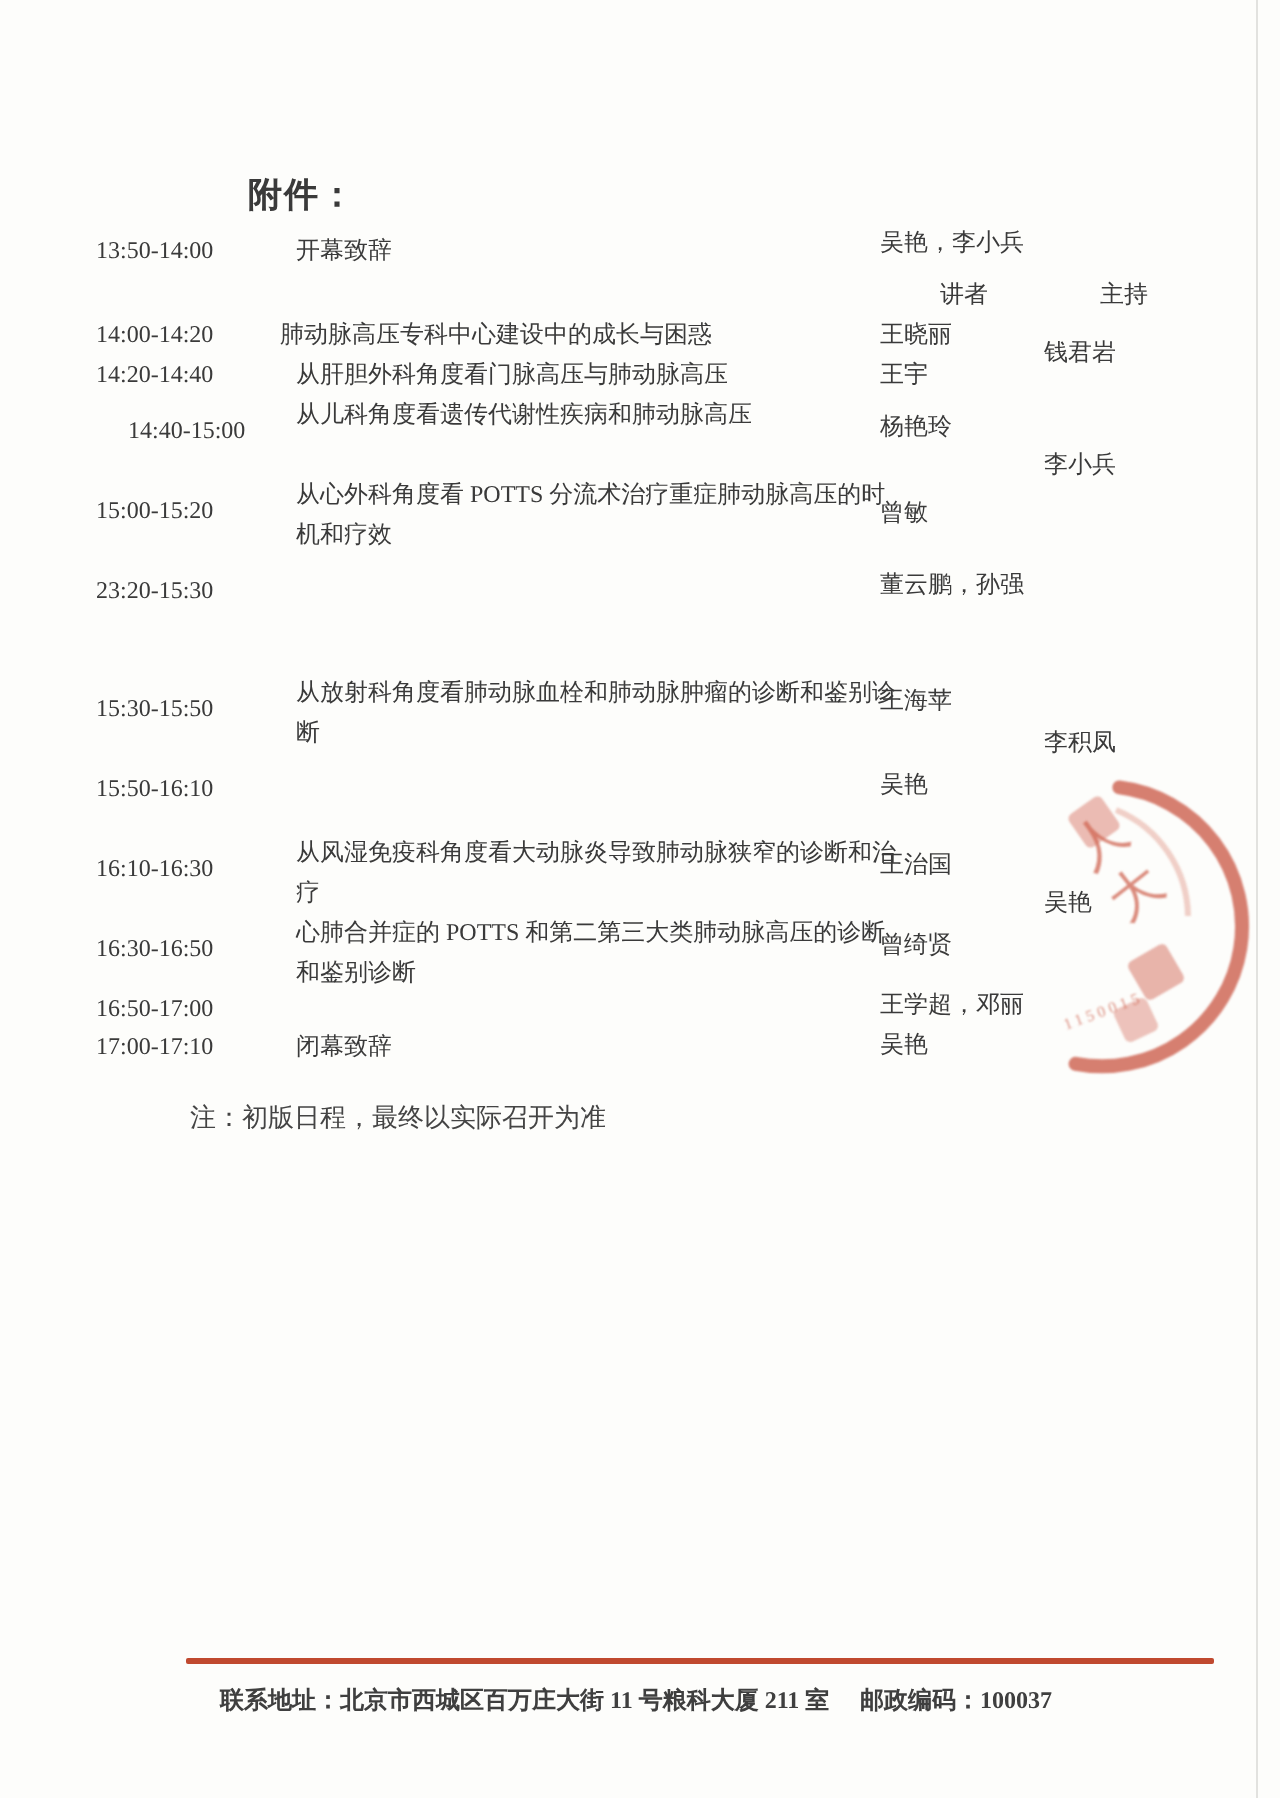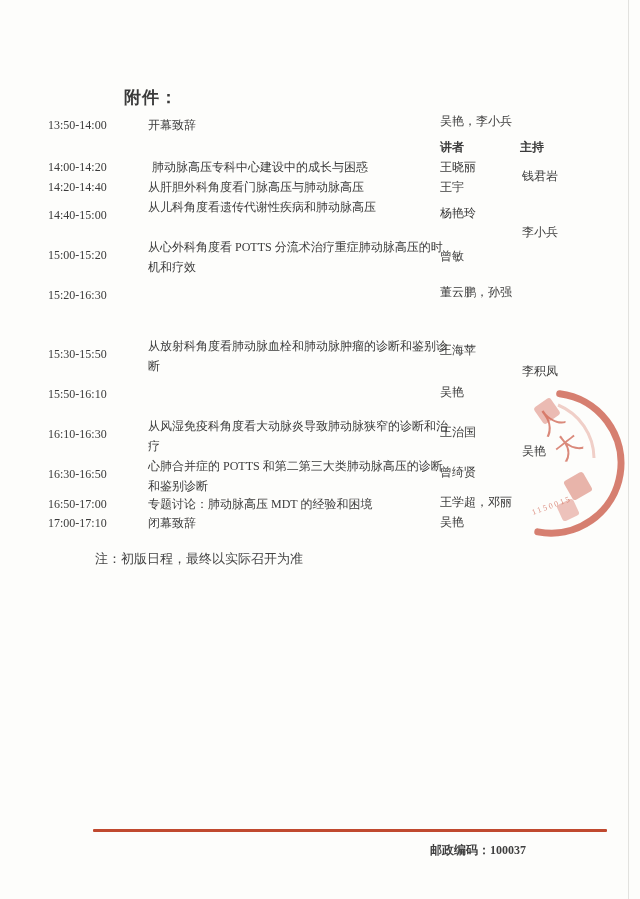--- a/index.html
+++ b/index.html
@@ -7,21 +7,21 @@
     position:relative;width:640px;height:899px;overflow:hidden;
     background:#fdfdfb;
     font-family:"Liberation Serif","DejaVu Serif",serif;
     color:#3a3a3a;
   }
   .scan-edge{position:absolute;top:0;left:628px;width:1px;height:899px;background:#e2e2df;}
   .t{position:absolute;font-size:12px;line-height:20px;white-space:nowrap;}
   .topic{white-space:normal;width:302px;}
   .session-title{width:284px;text-align:center;letter-spacing:.5px;}
   .attachment{font-size:17px;font-weight:bold;letter-spacing:1px;padding-left:36px;}
-  .colhead{font-weight:bold;}
+  .colhead{font-weight:normal;margin-left:30px;}
   .note{font-family:"Liberation Sans","DejaVu Sans",sans-serif;font-size:13px;color:#444;}
   .footer-rule{position:absolute;left:93px;top:829px;width:514px;height:3px;background:#c0492f;border-radius:1px;}
   .footer-text{font-size:12px;font-weight:600;color:#3f3f3f;}
   .stamp{position:absolute;left:455px;top:383px;width:175px;height:160px;
          mix-blend-mode:multiply;opacity:.92;pointer-events:none;filter:blur(.4px);}
   .stamp text{font-family:"Liberation Serif","DejaVu Serif",serif;}
 </style>
 </head>
 <body>
 
@@ -30,36 +30,36 @@
   <div class="t attachment" style="left:88px;top:88px">附件：</div>
 
   <div class="t" style="left:48px;top:115px">13:50-14:00</div>
   <div class="t" style="left:148px;top:115px">开幕致辞</div>
   <div class="t" style="left:440px;top:111px">吴艳，李小兵</div>
 
   <div class="t colhead" style="left:440px;top:137px">讲者</div>
   <div class="t colhead" style="left:520px;top:137px">主持</div>
 
   <div class="t" style="left:48px;top:157px">14:00-14:20</div>
-  <div class="t topic" style="left:152px;top:157px">肺动脉高压专科中心建设中的成长与困惑</div>
+  <div class="t topic" style="left:140px;top:157px">肺动脉高压专科中心建设中的成长与困惑</div>
   <div class="t" style="left:440px;top:157px">王晓丽</div>
 
   <div class="t" style="left:48px;top:177px">14:20-14:40</div>
   <div class="t topic" style="left:148px;top:177px">从肝胆外科角度看门脉高压与肺动脉高压</div>
   <div class="t" style="left:440px;top:177px">王宇</div>
 
-  <div class="t" style="left:48px;top:205px">14:40-15:00</div>
+  <div class="t" style="left:64px;top:205px">14:40-15:00</div>
   <div class="t topic" style="left:148px;top:197px">从儿科角度看遗传代谢性疾病和肺动脉高压</div>
   <div class="t" style="left:440px;top:203px">杨艳玲</div>
 
   <div class="t" style="left:48px;top:245px">15:00-15:20</div>
   <div class="t topic" style="left:148px;top:237px">从心外科角度看 POTTS 分流术治疗重症肺动脉高压的时机和疗效</div>
   <div class="t" style="left:440px;top:246px">曾敏</div>
 
-  <div class="t" style="left:48px;top:285px">15:20-16:30</div>
+  <div class="t" style="left:48px;top:285px">23:20-15:30</div>
   <div class="t" style="left:440px;top:282px">董云鹏，孙强</div>
 
   <div class="t" style="left:522px;top:166px">钱君岩</div>
   <div class="t" style="left:522px;top:222px">李小兵</div>
 
 
   <div class="t" style="left:48px;top:344px">15:30-15:50</div>
   <div class="t topic" style="left:148px;top:336px">从放射科角度看肺动脉血栓和肺动脉肿瘤的诊断和鉴别诊断</div>
   <div class="t" style="left:440px;top:340px">王海苹</div>
 
@@ -68,21 +68,20 @@
 
   <div class="t" style="left:48px;top:424px">16:10-16:30</div>
   <div class="t topic" style="left:148px;top:416px">从风湿免疫科角度看大动脉炎导致肺动脉狭窄的诊断和治疗</div>
   <div class="t" style="left:440px;top:422px">王治国</div>
 
   <div class="t" style="left:48px;top:464px">16:30-16:50</div>
   <div class="t topic" style="left:148px;top:456px">心肺合并症的 POTTS 和第二第三大类肺动脉高压的诊断和鉴别诊断</div>
   <div class="t" style="left:440px;top:462px">曾绮贤</div>
 
   <div class="t" style="left:48px;top:494px">16:50-17:00</div>
-  <div class="t topic" style="left:148px;top:494px">专题讨论：肺动脉高压 MDT 的经验和困境</div>
   <div class="t" style="left:440px;top:492px">王学超，邓丽</div>
 
   <div class="t" style="left:522px;top:361px">李积凤</div>
   <div class="t" style="left:522px;top:441px">吴艳</div>
 
   <div class="t" style="left:48px;top:513px">17:00-17:10</div>
   <div class="t" style="left:148px;top:513px">闭幕致辞</div>
   <div class="t" style="left:440px;top:512px">吴艳</div>
 
   <div class="t note" style="left:95px;top:549px">注：初版日程，最终以实际召开为准</div>
@@ -92,16 +91,17 @@
     <path d="M103 22 A58 58 0 0 1 139 75" fill="none" stroke="#d8705d" stroke-width="3" opacity="0.35"></path>
     <text x="90" y="52" font-size="26" fill="#cc5642" opacity="0.75" transform="rotate(-38 90 52)">人</text>
     <text x="108" y="78" font-size="26" fill="#cc5642" opacity="0.75" transform="rotate(-38 108 78)">大</text>
     <rect x="82" y="18" width="20" height="20" rx="3" fill="#d2604d" opacity="0.45" transform="rotate(-35 92 28)"></rect>
     <rect x="112" y="92" width="22" height="22" rx="3" fill="#d2604d" opacity="0.5" transform="rotate(-30 123 103)"></rect>
     <rect x="104" y="118" width="18" height="18" rx="3" fill="#d2604d" opacity="0.4" transform="rotate(-25 113 127)"></rect>
     <text x="78" y="132" font-size="8" fill="#cc5642" opacity="0.7" letter-spacing="2" transform="rotate(-20 78 132)">1150015</text>
   </svg>
 
   <div class="footer-rule"></div>
+  <div class="t footer-text" style="left:110px;top:840px">联系地址：北京市西城区百万庄大街 11 号粮科大厦 211 室</div>
   <div class="t footer-text" style="left:430px;top:840px">邮政编码：100037</div>
 
   <div class="scan-edge"></div>
 </div>
 
 </body></html>

